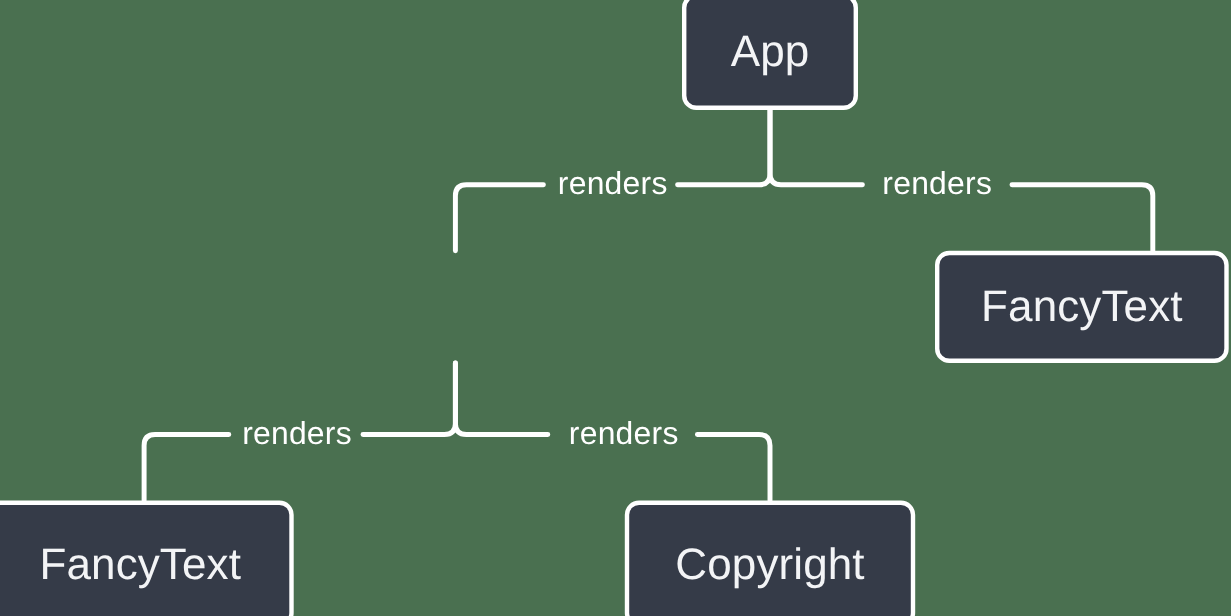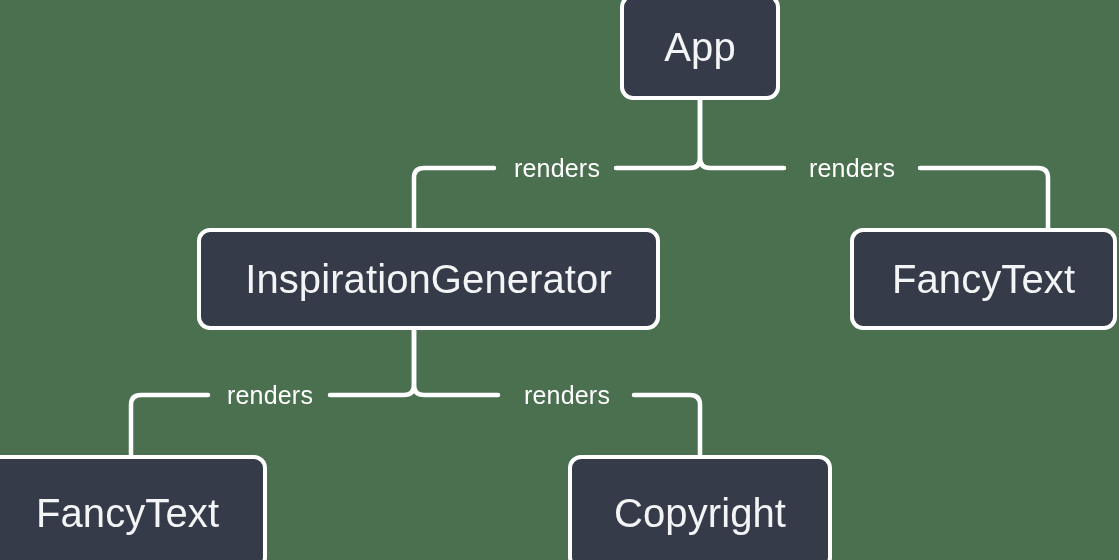--- a/index.html
+++ b/index.html
@@ -51,21 +51,21 @@
     letter-spacing: 0.1px;
     white-space: nowrap;
   }
   .node-label {
     display: block;
     line-height: 1;
   }
   .edge-label {
     position: absolute;
     color: #ffffff;
-    font-size: 25px;
+    font-size: 29px;
     font-weight: 500;
     letter-spacing: 0.2px;
     white-space: nowrap;
     transform: translate(-50%, -50%);
     line-height: 1;
   }
 </style>
 </head>
 <body>
 
@@ -85,23 +85,20 @@
 
     <path d="M 208 395 L 141 395 Q 131 395 131 405 L 131 455"></path>
 
     <path d="M 634 395 L 690 395 Q 700 395 700 405 L 700 455"></path>
   </svg>
 
   <div class="node" style="left:620px; top:-6px; width:160px; height:106px; border-top-left-radius:13px; border-top-right-radius:13px;">
     <span class="node-label">App</span>
   </div>
 
-  <div class="node" style="left:197px; top:228px; width:463px; height:102px;">
-    <span class="node-label">InspirationGenerator</span>
-  </div>
 
   <div class="node" style="left:850px; top:228px; width:267px; height:102px;">
     <span class="node-label">FancyText</span>
   </div>
 
   <div class="node" style="left:-12px; top:455px; width:279px; height:115px;">
     <span class="node-label">FancyText</span>
   </div>
 
   <div class="node" style="left:568px; top:455px; width:264px; height:115px;">

